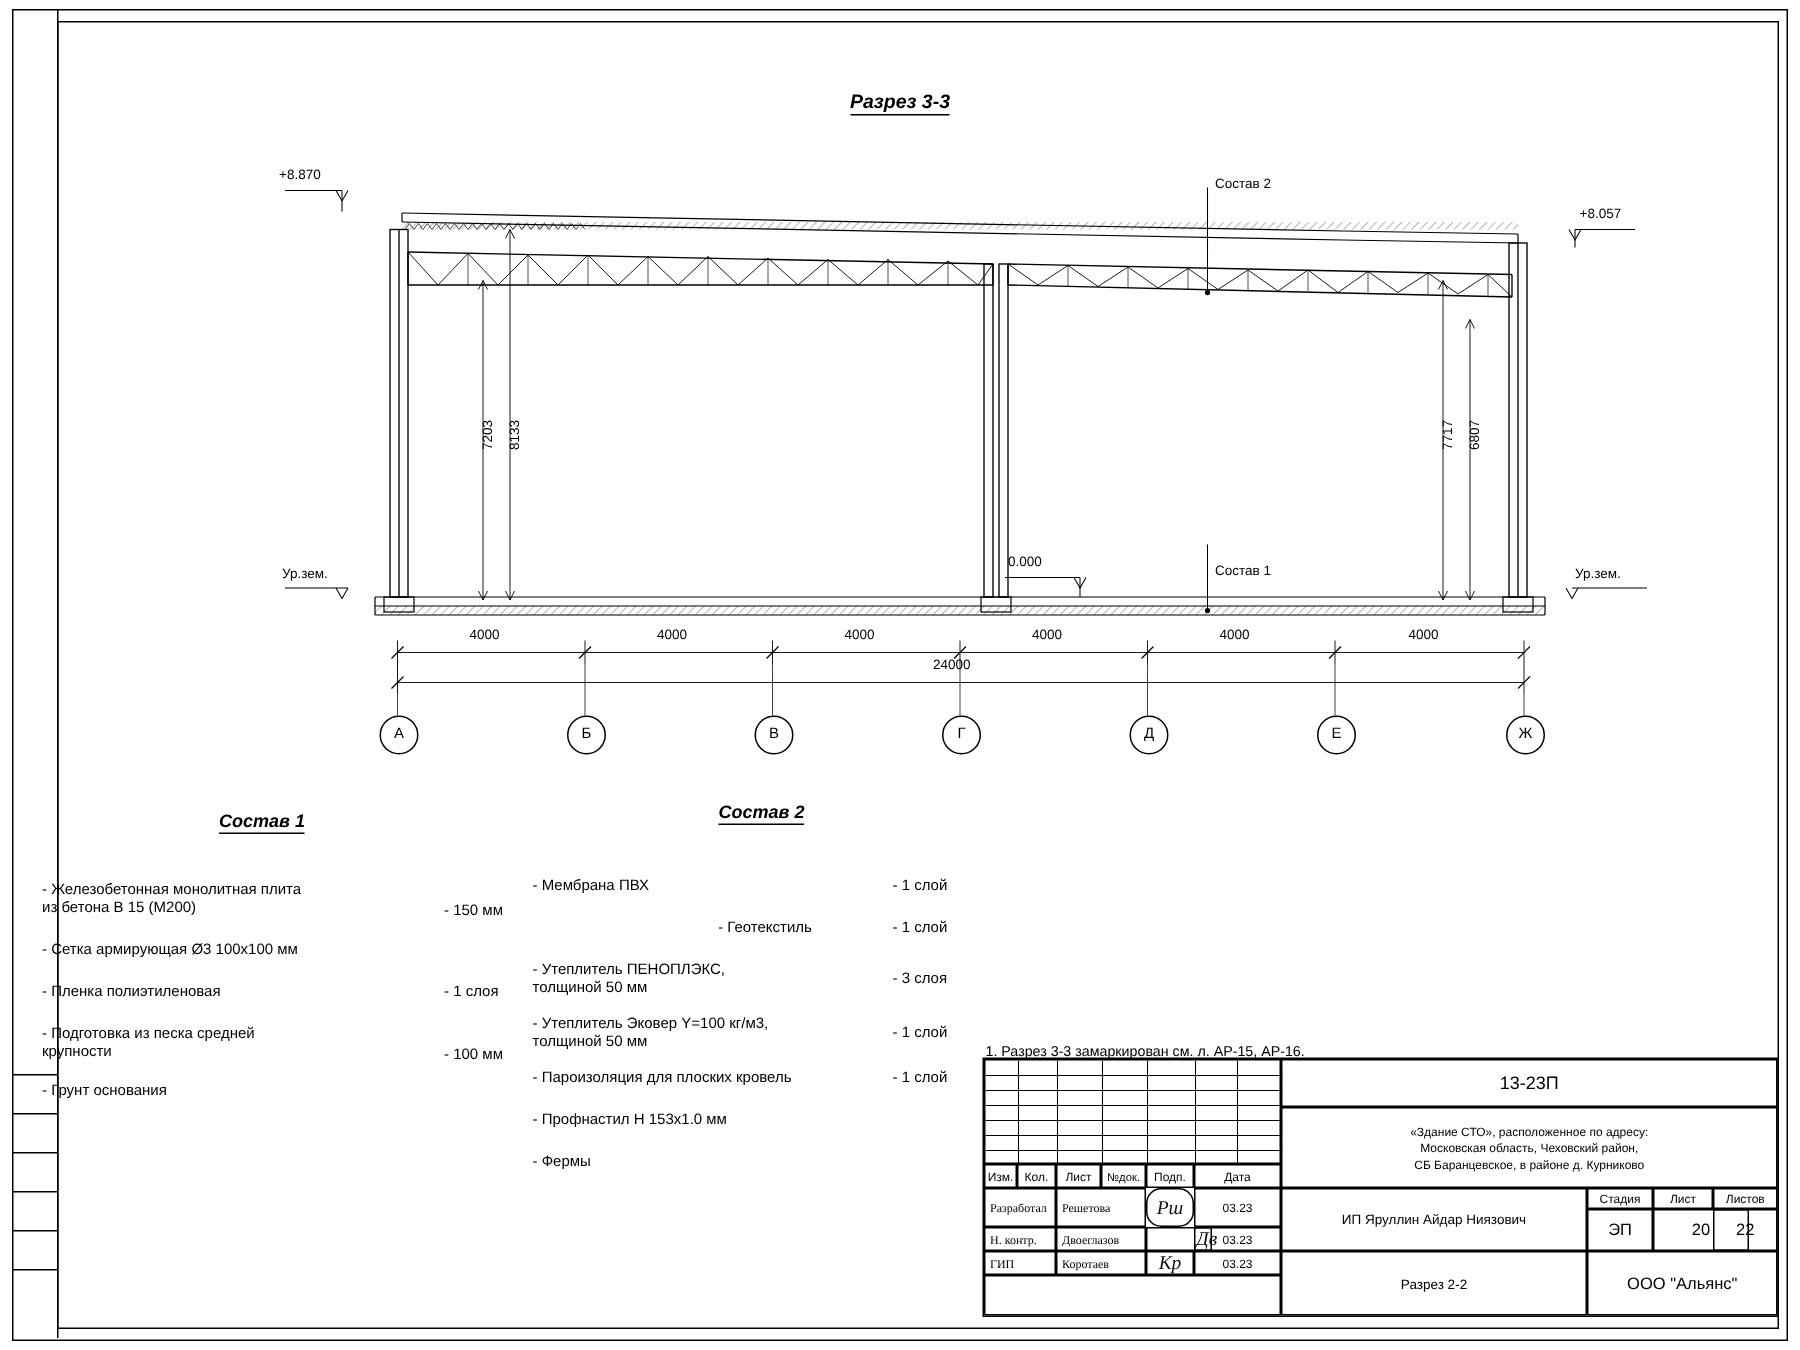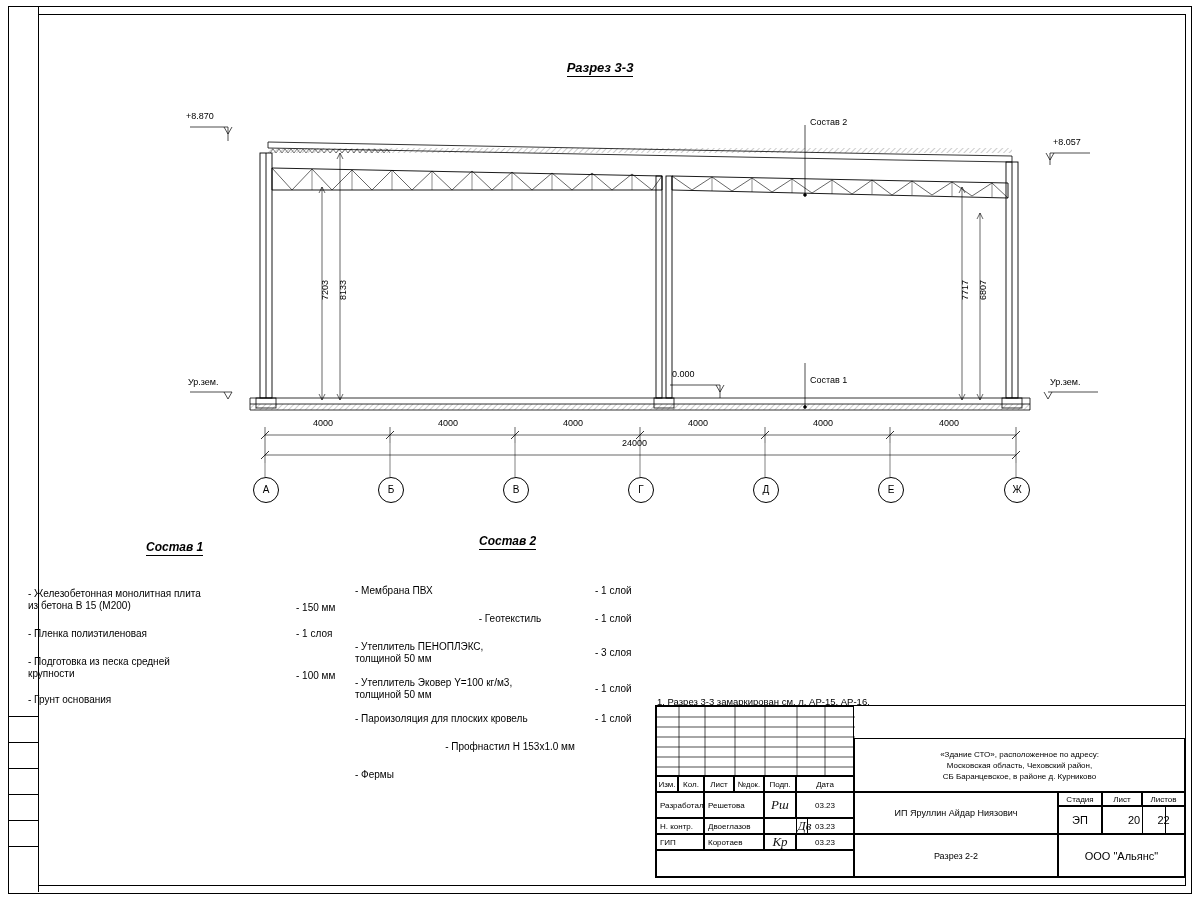--- a/index.html
+++ b/index.html
@@ -51,21 +51,21 @@
   .spec .txt{display:inline-block;}
   .spec .val{position:absolute;font-size:10px;}
 
   .note{position:absolute;font-size:9.5px;}
 
   
   #stamp{position:absolute;left:655px;top:705px;width:529px;height:171px;border:1px solid #000;font-size:8px;}
   #stamp div{position:absolute;box-sizing:border-box;}
   .bx{border:1px solid #000;}
   .ctr{display:flex;align-items:center;justify-content:center;text-align:center;}
-  .lft{display:flex;align-items:center;padding-left:3px;}
+  .lft{display:flex;align-items:center;padding-left:3px;font-family:Liberation Serif, serif;}
   .sig{font-family:"Liberation Serif", serif;font-style:italic;font-size:13px;color:#111;}
 </style>
 </head>
 <body>
 
 <div class="sheet-border"></div>
 <div class="sheet-border-inner"></div>
 <div class="left-strip">
   <div class="cell" style="top:710px;"></div>
   <div class="cell" style="top:736px;"></div>
@@ -293,20 +293,24 @@
 </div>
 
 <div class="spec-head" style="left:146px;top:540px;"><span>Состав 1</span></div>
 <div class="spec" style="left:28px;top:588px;width:330px;">
   <div class="row" style="height:26px;">
     <span class="txt" style="white-space:pre-line;">- Железобетонная  монолитная плита
    из бетона В 15 (М200)</span>
     <span class="val" style="left:268px;top:14px;">- 150 мм</span>
   </div>
   <div class="row" style="height:14px;margin-top:14px;">
+    <span class="txt">- Сетка армирующая Ø3 100х100 мм</span>
+    <span class="val" style="left:268px;top:0;"></span>
+  </div>
+  <div class="row" style="height:14px;margin-top:14px;">
     <span class="txt">- Пленка полиэтиленовая</span>
     <span class="val" style="left:268px;top:0;">-  1 слоя</span>
   </div>
   <div class="row" style="height:26px;margin-top:14px;">
     <span class="txt" style="white-space:pre-line;">- Подготовка из песка средней
    крупности</span>
     <span class="val" style="left:268px;top:14px;">- 100 мм</span>
   </div>
   <div class="row" style="height:14px;margin-top:12px;">
     <span class="txt">- Грунт основания</span>
@@ -331,21 +335,21 @@
   </div>
   <div class="row" style="height:26px;margin-bottom:10px;">
     <span class="txt" style="white-space:pre-line;">- Утеплитель Эковер Y=100 кг/м3,
   толщиной 50 мм</span>
     <span class="val" style="left:240px;top:6px;">- 1 слой</span>
   </div>
   <div class="row" style="height:14px;margin-bottom:14px;">
     <span class="txt">- Пароизоляция для плоских кровель</span>
     <span class="val" style="left:240px;top:0;">- 1 слой</span>
   </div>
-  <div class="row" style="height:14px;margin-bottom:14px;text-align:center;">
+  <div class="row" style="height:14px;margin-bottom:14px;">
     <span class="txt">- Профнастил Н 153х1.0 мм</span>
     <span class="val" style="left:240px;top:0;"></span>
   </div>
   <div class="row" style="height:14px;">
     <span class="txt">- Фермы</span>
     <span class="val" style="left:240px;top:0;"></span>
   </div>
 </div>
 
 <div class="note" style="left:657px;top:696px;">1. Разрез 3-3 замаркирован см. л. АР-15, АР-16.</div>
@@ -375,35 +379,36 @@
 
   <div class="bx ctr" style="left:0;top:70px;width:22px;height:16px;">Изм.</div>
   <div class="bx ctr" style="left:22px;top:70px;width:26px;height:16px;">Кол.</div>
   <div class="bx ctr" style="left:48px;top:70px;width:30px;height:16px;">Лист</div>
   <div class="bx ctr" style="left:78px;top:70px;width:30px;height:16px;font-size:7.5px;">№док.</div>
   <div class="bx ctr" style="left:108px;top:70px;width:32px;height:16px;">Подп.</div>
   <div class="bx ctr" style="left:140px;top:70px;width:58px;height:16px;">Дата</div>
 
   <div class="bx lft" style="left:0;top:86px;width:48px;height:26px;">Разработал</div>
   <div class="bx lft" style="left:48px;top:86px;width:60px;height:26px;">Решетова</div>
-  <div class="bx ctr sig" style="left:108px;top:86px;width:32px;height:26px;">Рш</div>
+  <div class="bx ctr sig" style="left:108px;top:86px;width:32px;height:26px;border-radius:10px;">Рш</div>
   <div class="bx ctr" style="left:140px;top:86px;width:58px;height:26px;">03.23</div>
 
   <div class="bx lft" style="left:0;top:112px;width:48px;height:16px;">Н. контр.</div>
   <div class="bx lft" style="left:48px;top:112px;width:60px;height:16px;">Двоеглазов</div>
   <div class="bx ctr sig" style="left:108px;top:112px;width:44px;height:16px;padding-left:37px;">Дв</div>
   <div class="bx ctr" style="left:140px;top:112px;width:58px;height:16px;">03.23</div>
 
   <div class="bx lft" style="left:0;top:128px;width:48px;height:16px;">ГИП</div>
   <div class="bx lft" style="left:48px;top:128px;width:60px;height:16px;">Коротаев</div>
   <div class="bx ctr sig" style="left:108px;top:128px;width:32px;height:16px;">Кр</div>
   <div class="bx ctr" style="left:140px;top:128px;width:58px;height:16px;">03.23</div>
 
   <div class="bx" style="left:0;top:144px;width:198px;height:27px;"></div>
 
+  <div class="bx ctr" style="left:198px;top:0;width:331px;height:32px;font-size:12px;">13-23П</div>
 
   <div class="bx ctr" style="left:198px;top:32px;width:331px;height:54px;font-size:8px;line-height:11px;white-space:pre-line;padding:0 6px;">«Здание СТО», расположенное по адресу:
 Московская область, Чеховский район,
 СБ Баранцевское, в районе д. Курниково</div>
 
   <div class="bx ctr" style="left:198px;top:86px;width:204px;height:42px;font-size:9px;">ИП Яруллин Айдар Ниязович</div>
 
   <div class="bx ctr" style="left:198px;top:128px;width:204px;height:43px;font-size:9px;">Разрез 2-2</div>
 
   <div class="bx ctr" style="left:402px;top:86px;width:44px;height:14px;">Стадия</div>

